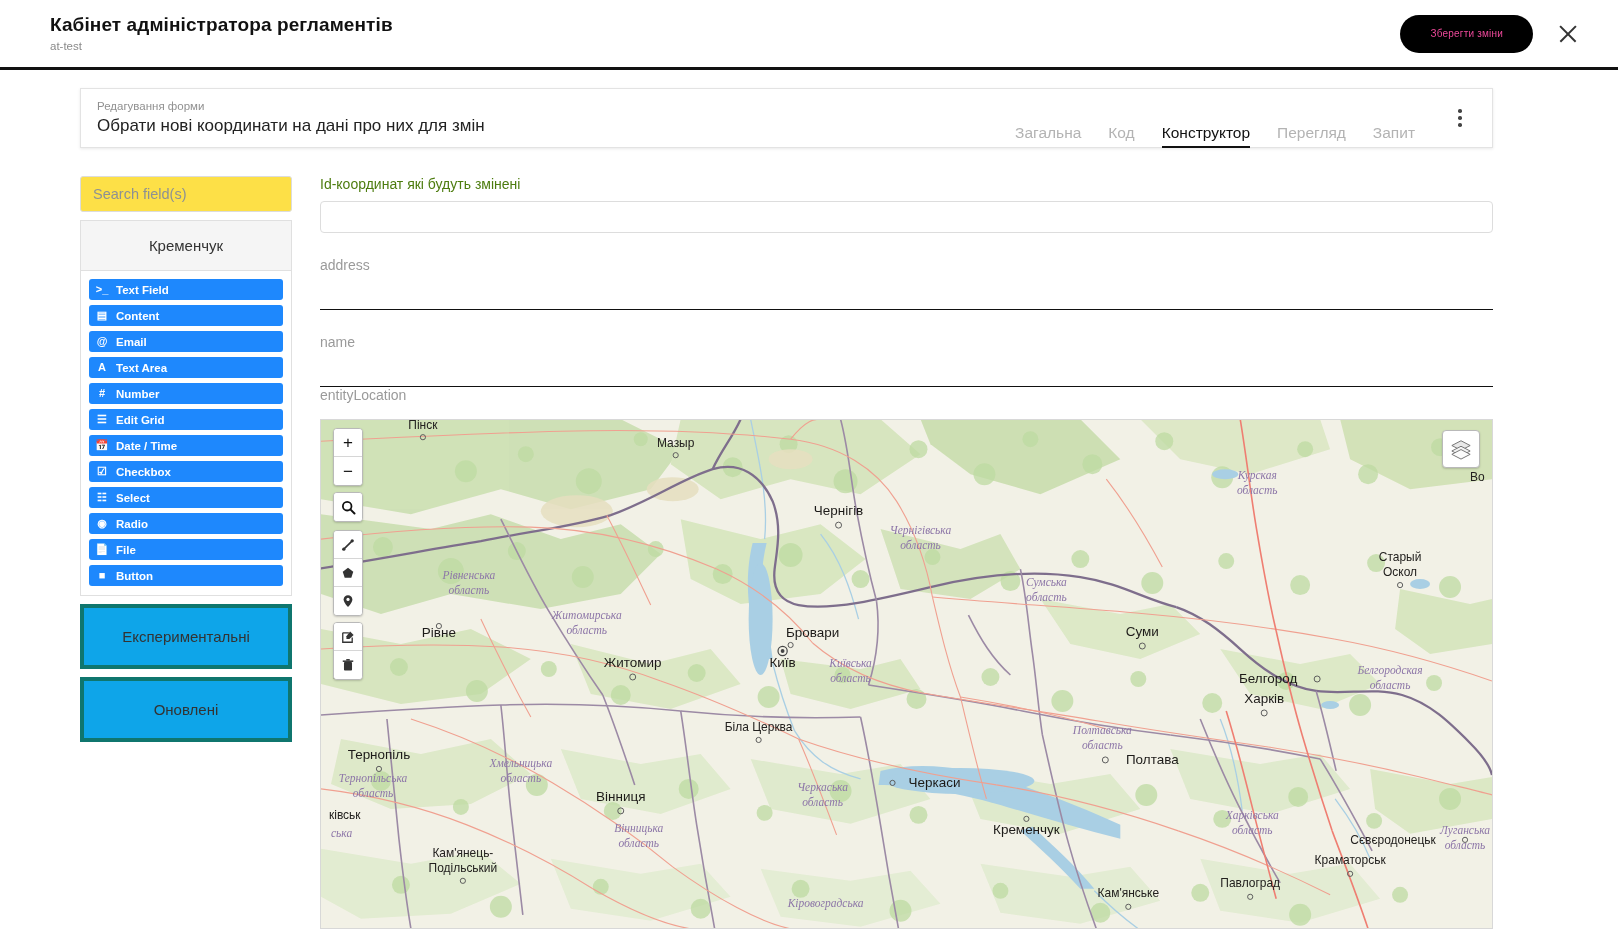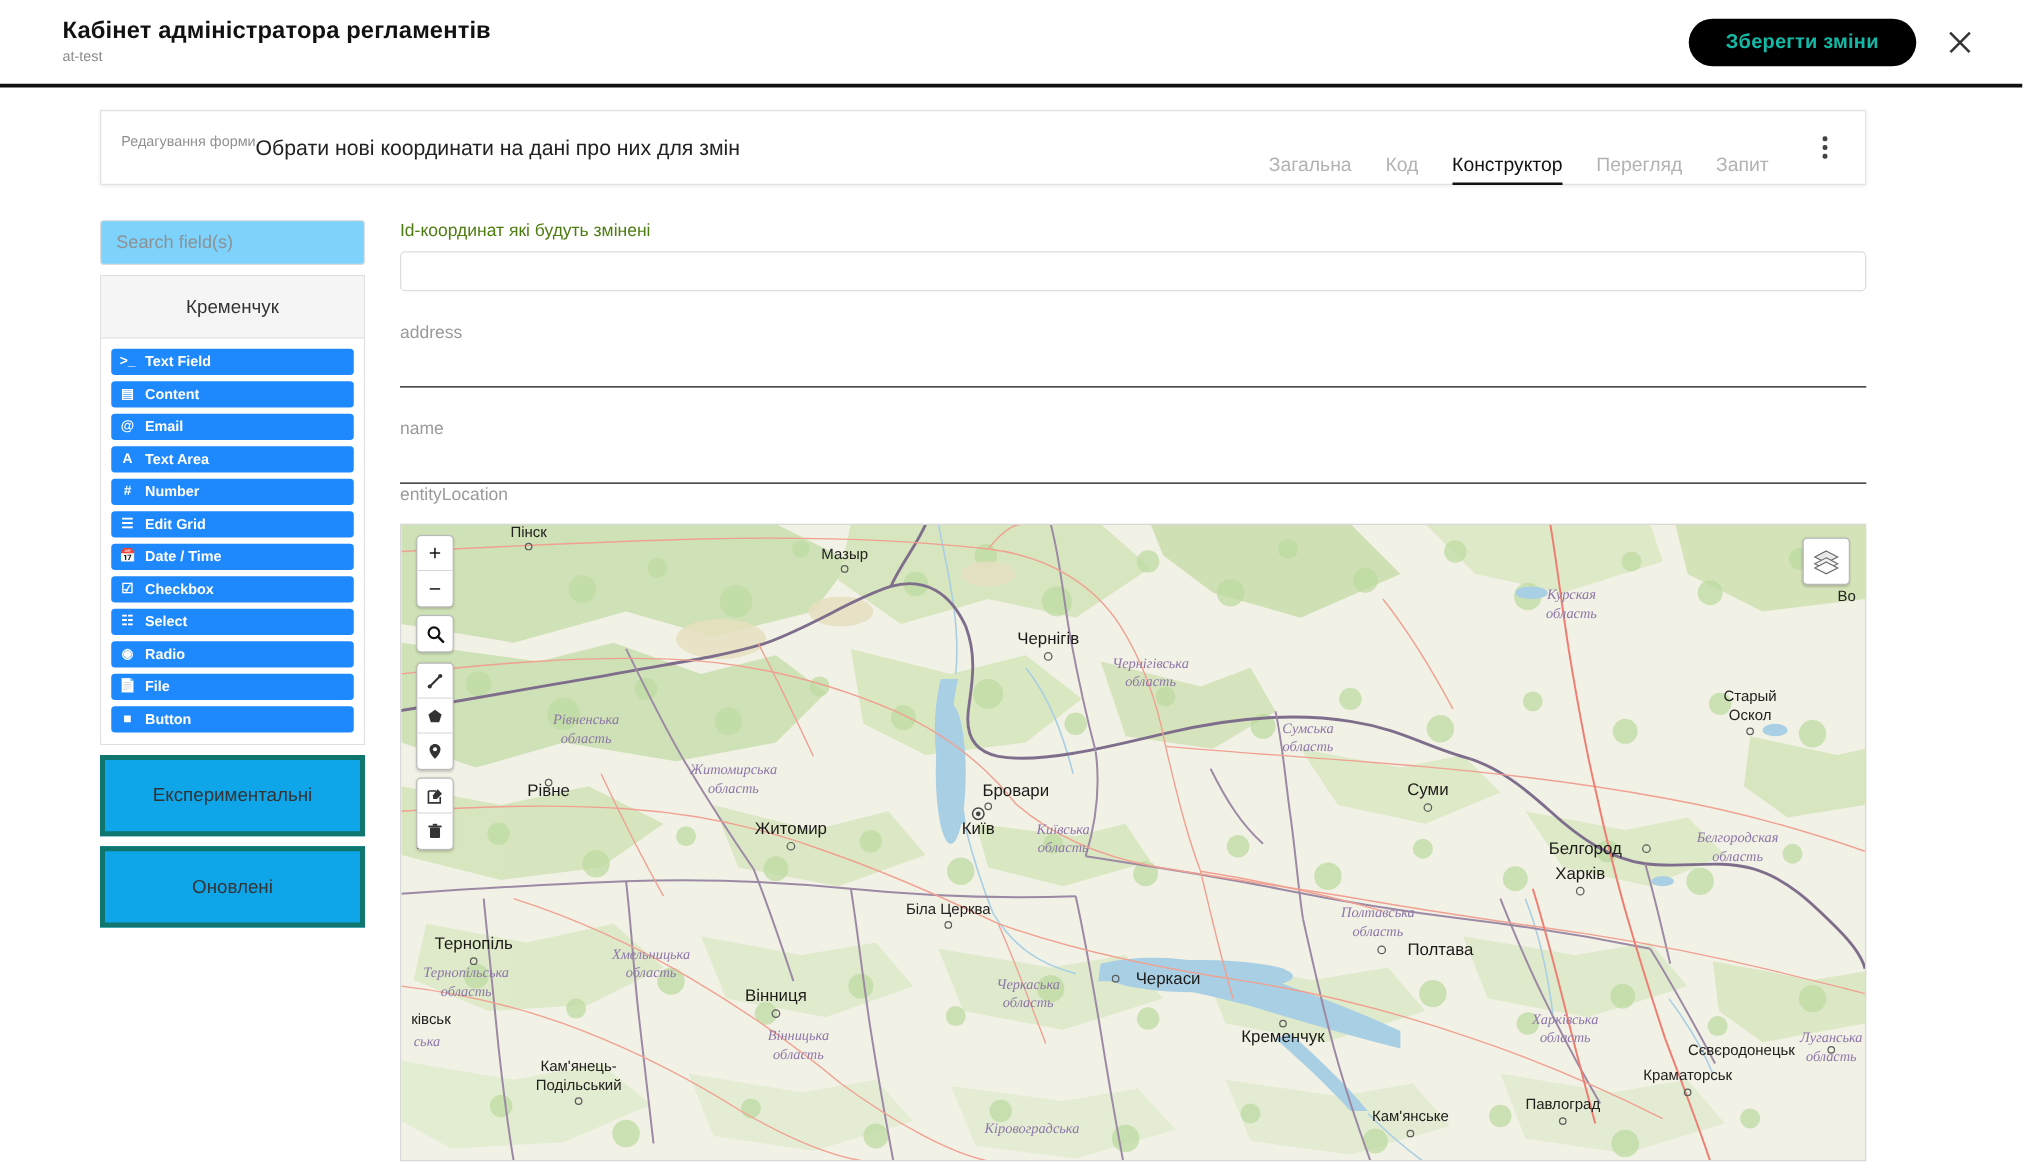--- a/index.html
+++ b/index.html
@@ -21,22 +21,22 @@
     padding: 0 20px 0 50px;
   }
   #app-titles { display: flex; flex-direction: column; justify-content: center; }
   #app-title {
     font-size: 19px; font-weight: 700; color: #111; letter-spacing: .1px;
     line-height: 24px;
   }
   #app-subtitle { font-size: 11.5px; color: #8a8a8a; line-height: 16px; margin-top: 1px; }
   #app-bar-right { margin-left: auto; display: flex; align-items: center; gap: 20px; }
   #save-button {
-    background: #000; color: #14b8a6; border: none; border-radius: 22px;
-    padding: 0 30px; height: 38px; font-size: 16px; font-weight: 700;
+    background: #000; color: #ec4899; border: none; border-radius: 22px;
+    padding: 0 30px; height: 38px; font-size: 10px; font-weight: 400;
     font-family: "Liberation Sans", sans-serif; cursor: pointer;
     letter-spacing: .2px;
   }
   #close-button {
     width: 30px; height: 30px; border: none; background: transparent;
     cursor: pointer; position: relative; margin-right: 15px;
   }
   #close-button::before, #close-button::after {
     content: ""; position: absolute; left: 4px; top: 14px;
     width: 22px; height: 1.6px; background: #333;
@@ -47,21 +47,21 @@
   
   #form-header-card {
     margin: 18px 125px 0 80px;
     height: 60px;
     background: #fff;
     border: 1px solid #e3e3e3;
     box-shadow: 0 1px 3px rgba(0,0,0,.09);
     display: flex; align-items: center;
     padding: 0 22px 0 16px;
   }
-  #form-header-texts { display: flex; }
+  #form-header-texts { display: flex; flex-direction: column; }
   #form-header-eyebrow { font-size: 11.5px; color: #909090; line-height: 15px; }
   #form-header-title { font-size: 17px; color: #222; line-height: 22px; margin-top: 1px; }
 
   #tabs { margin-left: auto; display: flex; align-items: center; gap: 27px; }
   .tab {
     font-size: 15.5px; color: #b3b3b3; cursor: pointer;
     padding-bottom: 6px; position: relative; white-space: nowrap;
     background: none; border: none; font-family: "Liberation Sans", sans-serif; margin-top: 36px;
   }
   .tab.active { color: #111; font-weight: 500; }
@@ -77,21 +77,21 @@
   #kebab-menu span { width: 3.5px; height: 3.5px; border-radius: 50%; background: #444; display: block; }
 
   
   #builder { display: flex; padding: 28px 125px 0 80px; gap: 28px; }
 
   
   #sidebar { width: 212px; flex: 0 0 212px; }
   #search-input {
     width: 100%; height: 36px; border: 1px solid #dcdcdc; border-radius: 3px;
     padding: 0 12px; font-size: 14.5px; color: #333; outline: none;
-    font-family: "Liberation Sans", sans-serif; background: #7dd3fc;
+    font-family: "Liberation Sans", sans-serif; background: #fde047;
   }
   #search-input::placeholder { color: #8d9194; }
 
   .panel {
     margin-top: 8px; border: 1px solid #e0e0e0; background: #fff;
   }
   .panel-head {
     background: #f5f5f5; border-bottom: 1px solid #e0e0e0;
     text-align: center; font-size: 15px; color: #333;
     padding: 16px 8px; cursor: pointer;

